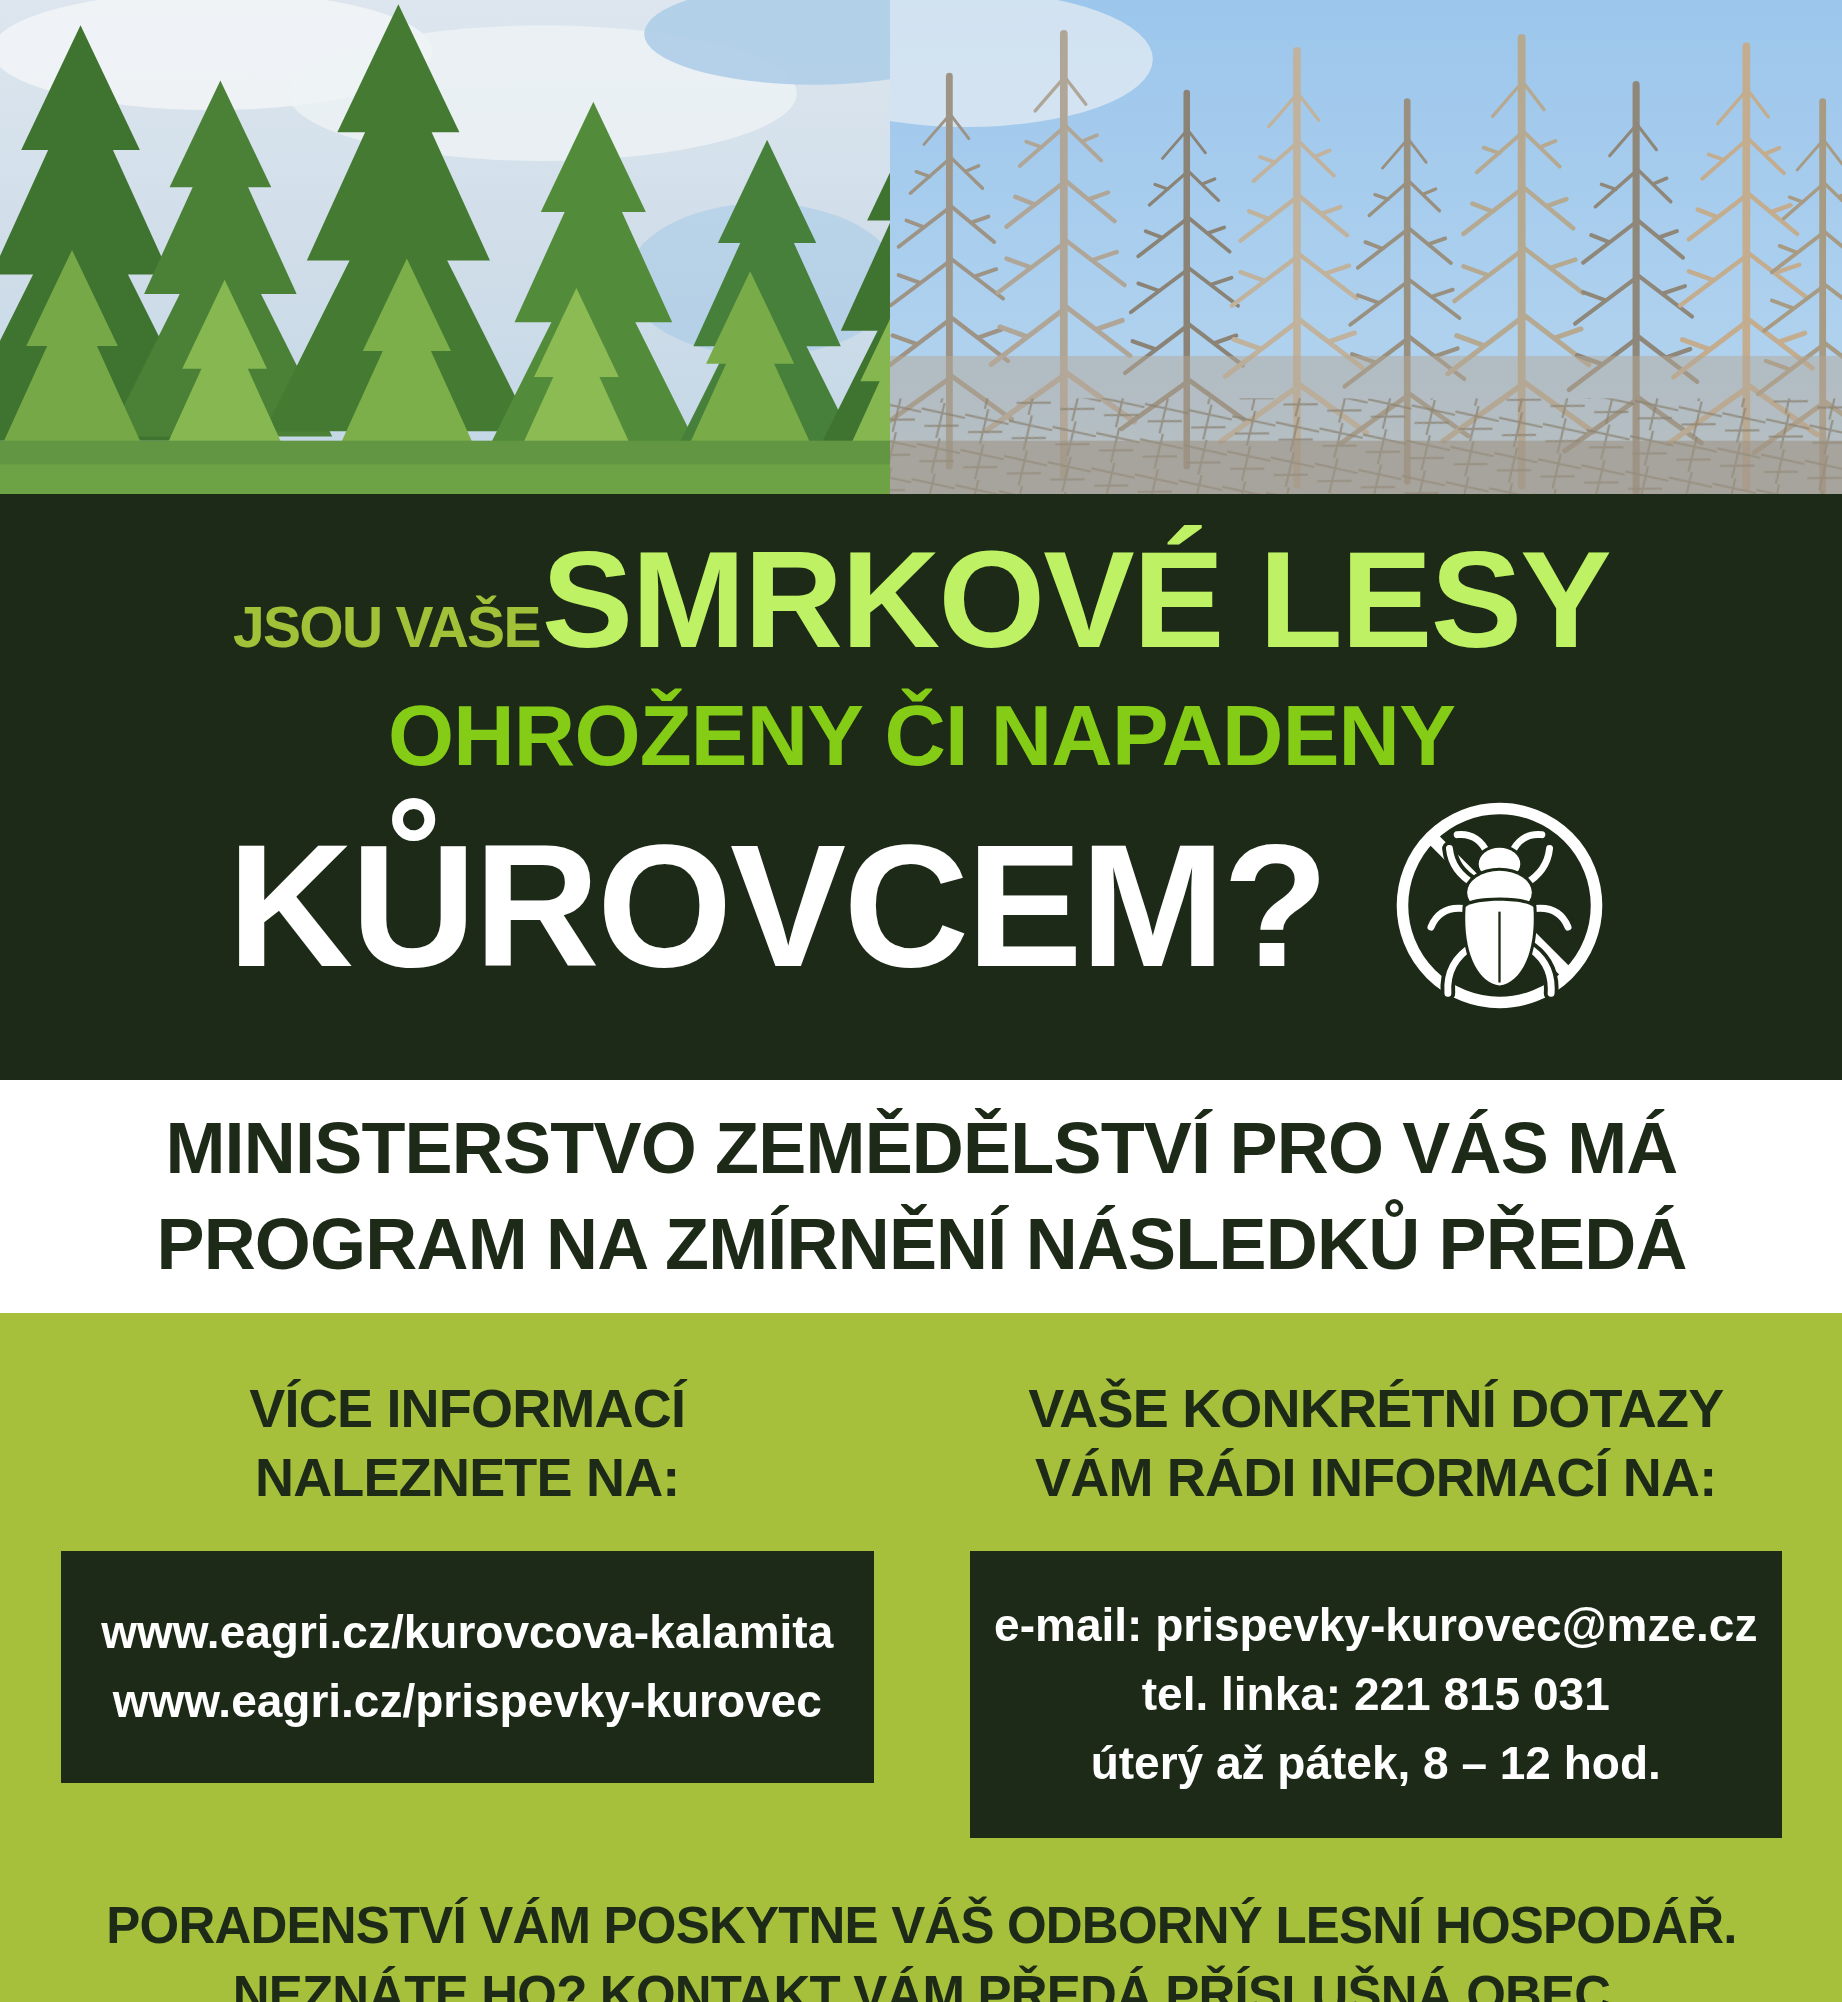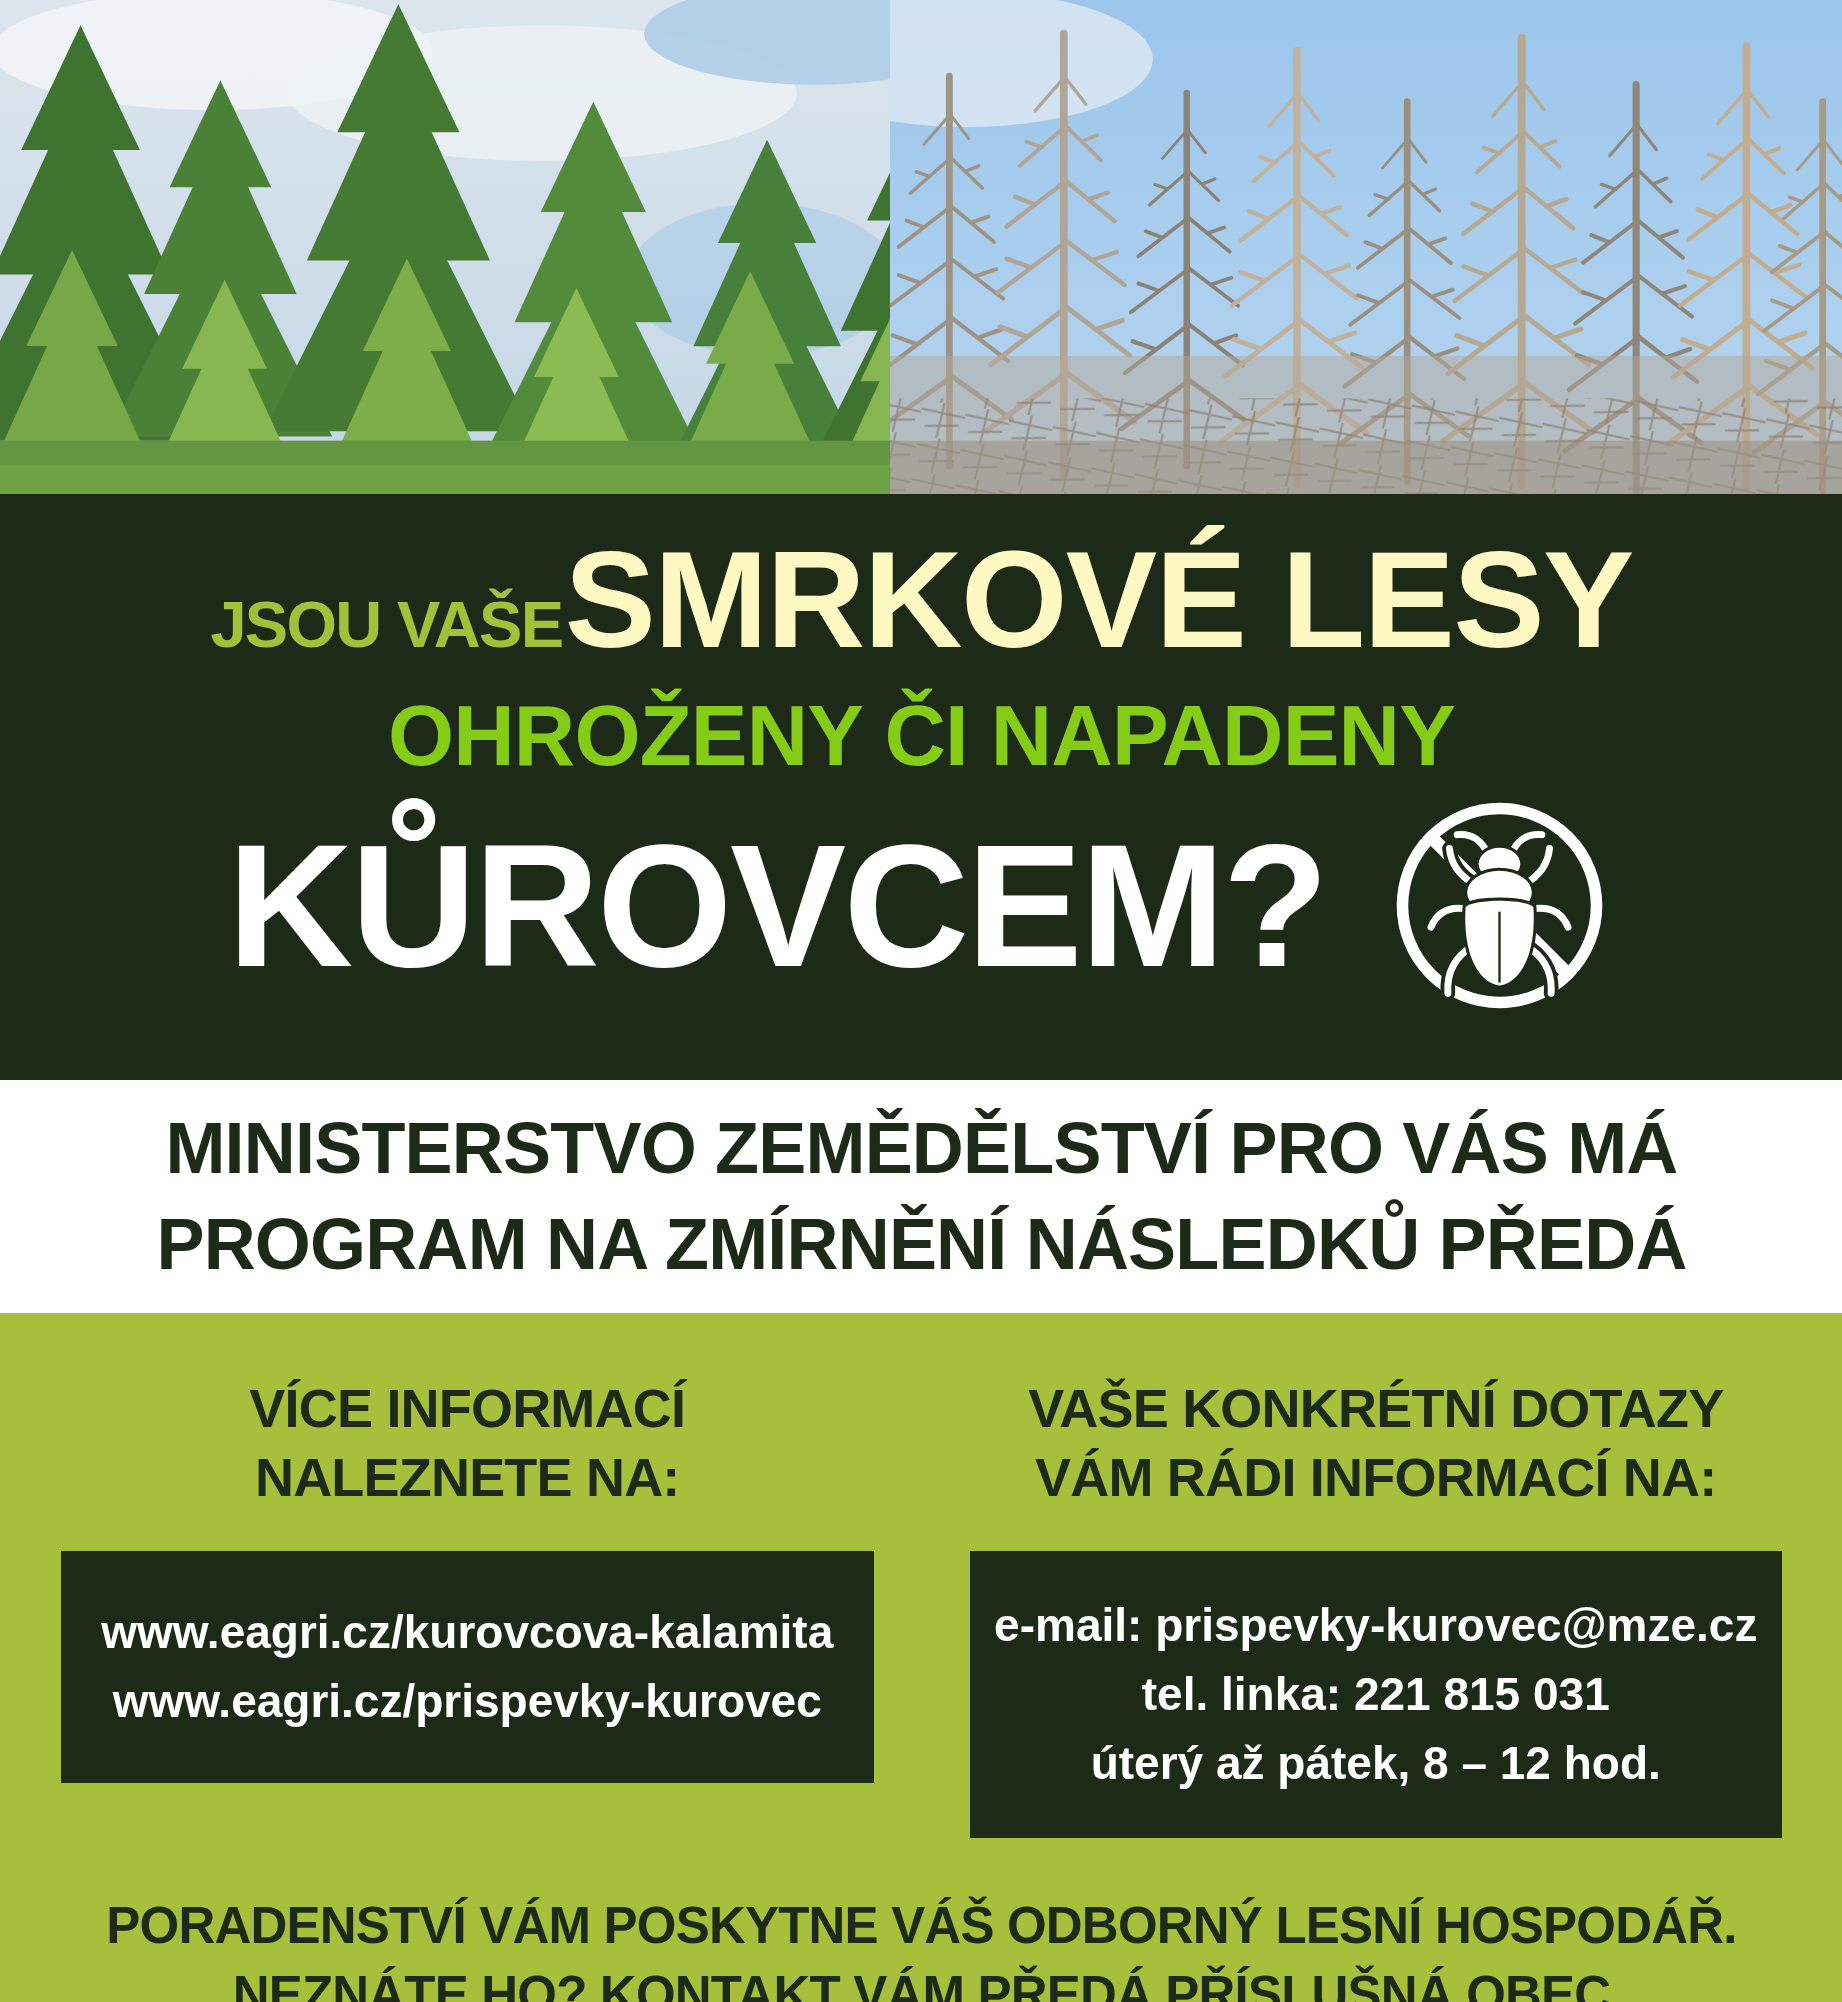--- a/index.html
+++ b/index.html
@@ -24,25 +24,25 @@
     text-align:center;
     padding-top:37px;
     box-sizing:border-box;
   }
   .headline-line1{
     line-height:1;
     white-space:nowrap;
     letter-spacing:-1.7px;
   }
   .headline-lead{
-    font-size:65px;font-weight:700;color:#a0c138;
+    font-size:57px;font-weight:700;color:#a0c138;
     vertical-align:baseline;
   }
   .headline-em{
-    font-size:137px;font-weight:700;color:#fef9c3;
+    font-size:137px;font-weight:700;color:#bef264;
     vertical-align:baseline;
   }
   .headline-line2{
     margin-top:25.4px;
     font-size:85px;font-weight:700;color:#84cc16;
     line-height:1;letter-spacing:-0.8px;
   }
   .headline-line3{
     margin-top:12px;
     display:flex;align-items:center;justify-content:center;

